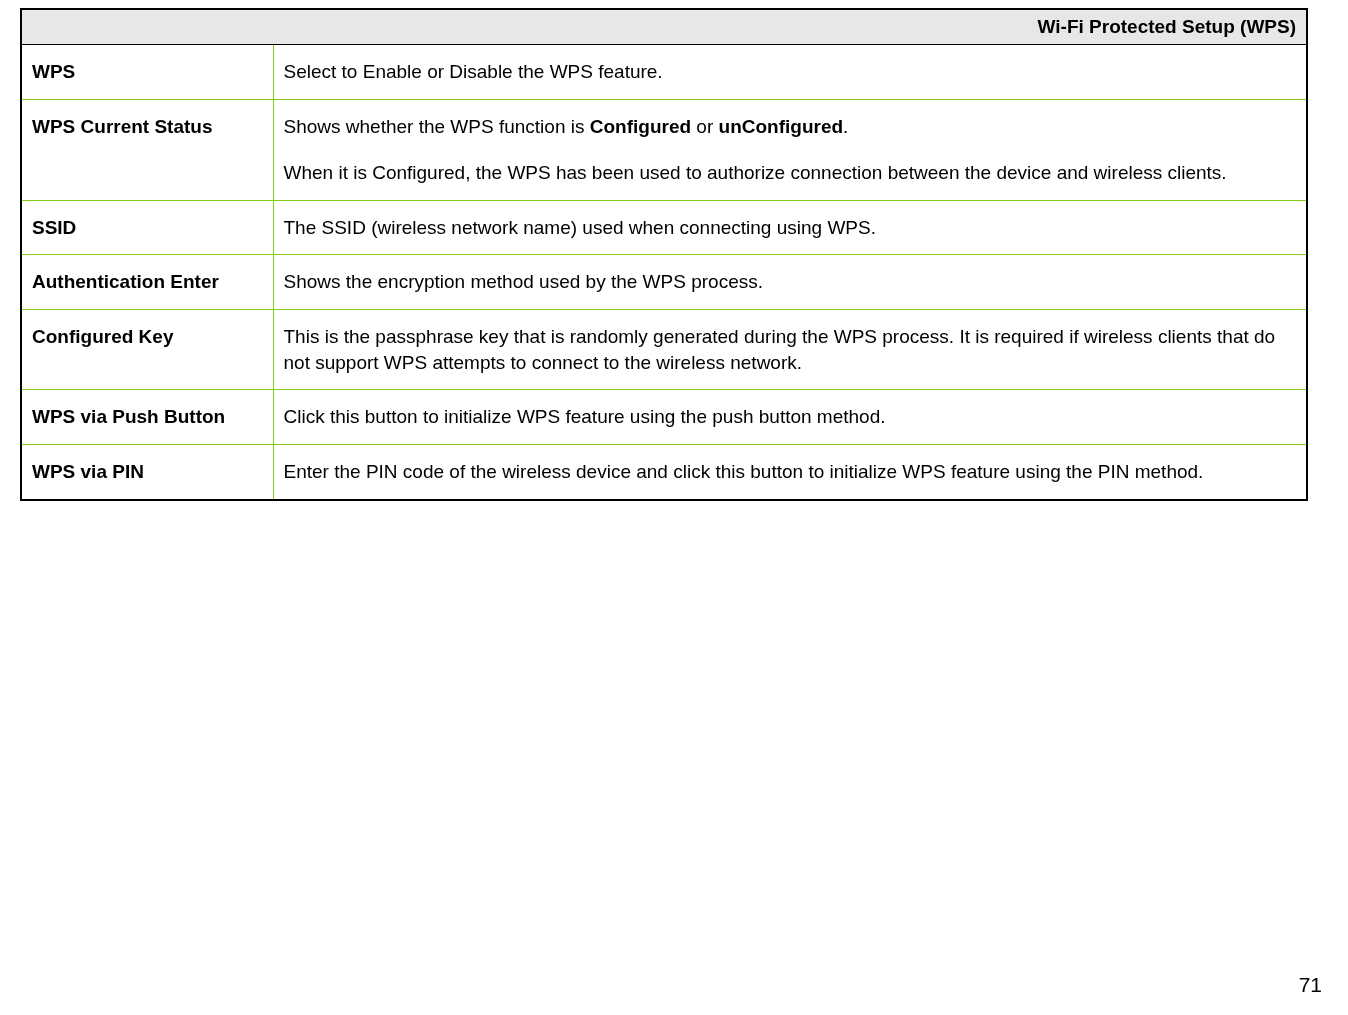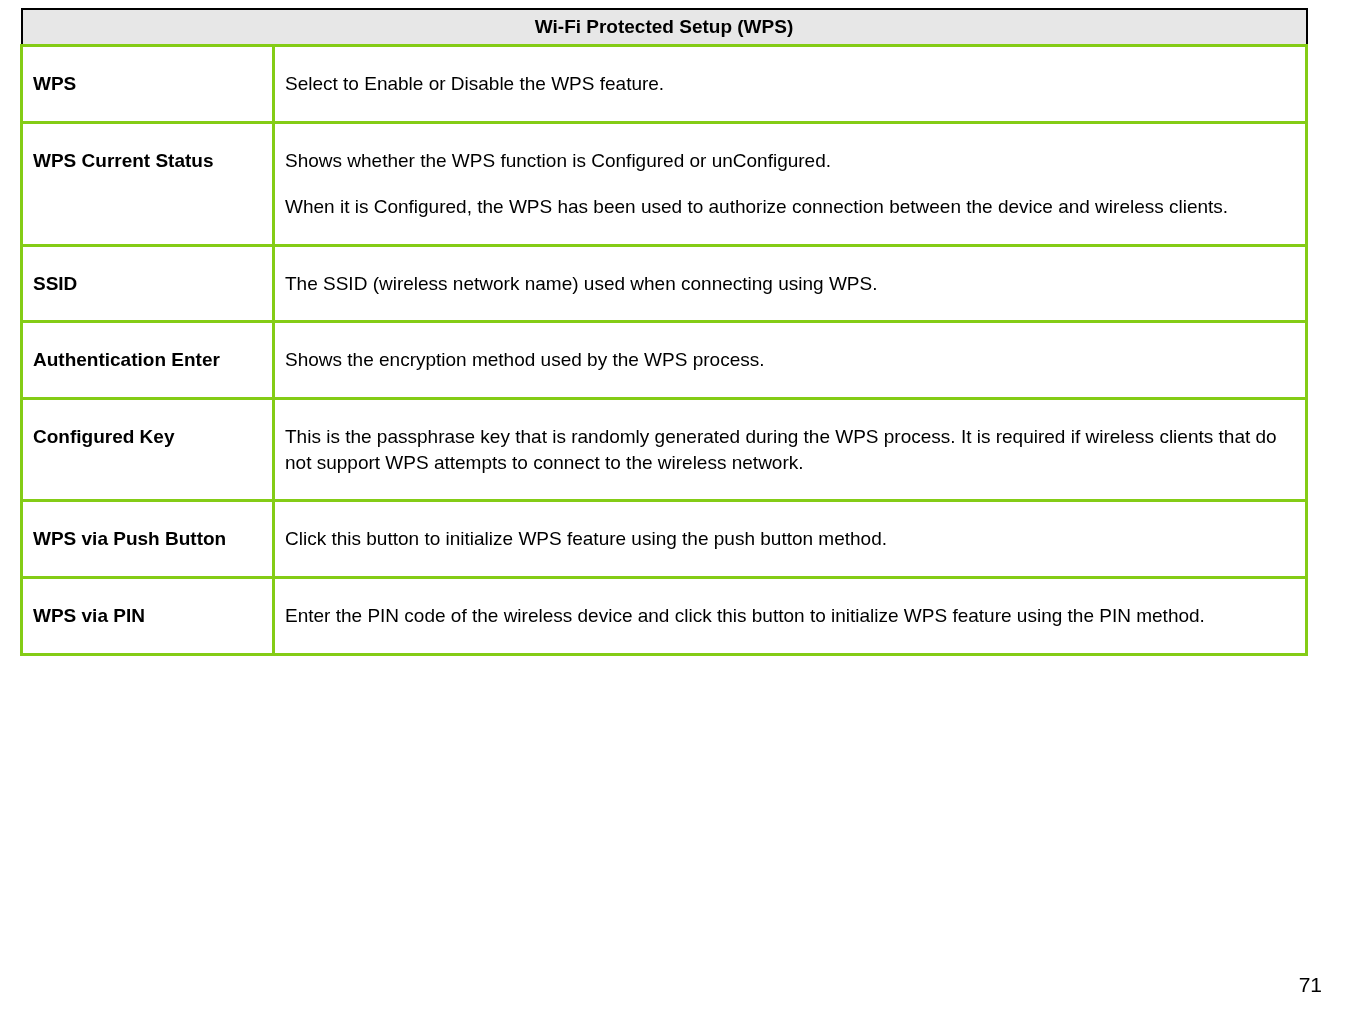--- a/index.html
+++ b/index.html
@@ -17,40 +17,40 @@
       height: 1015px;
       position: relative;
     }
     table.main-table {
       border-collapse: collapse;
       width: 1288px;
       border: 2px solid #000;
     }
     table.main-table th.header {
       background: #e7e7e7;
-      text-align: center;
+      text-align: right;
       padding: 6px 10px;
       font-weight: bold;
       border: 1px solid #000;
     }
     table.main-table td {
-      border: 3px solid #84cc16;
-      padding: 24px 10px;
+      border: 1px solid #84cc16;
+      padding: 14px 10px;
       vertical-align: top;
       line-height: 1.35;
     }
     table.main-table td.label {
       width: 252px;
       font-weight: bold;
     }
     table.main-table td.desc {
       font-weight: normal;
     }
     .desc b {
-      font-weight: normal;
+      font-weight: bold;
     }
     .para-gap {
       display: block;
       height: 1.1em;
     }
     .page-number {
       position: absolute;
       bottom: 18px;
       right: 26px;
       font-family: Liberation Sans, sans-serif;

